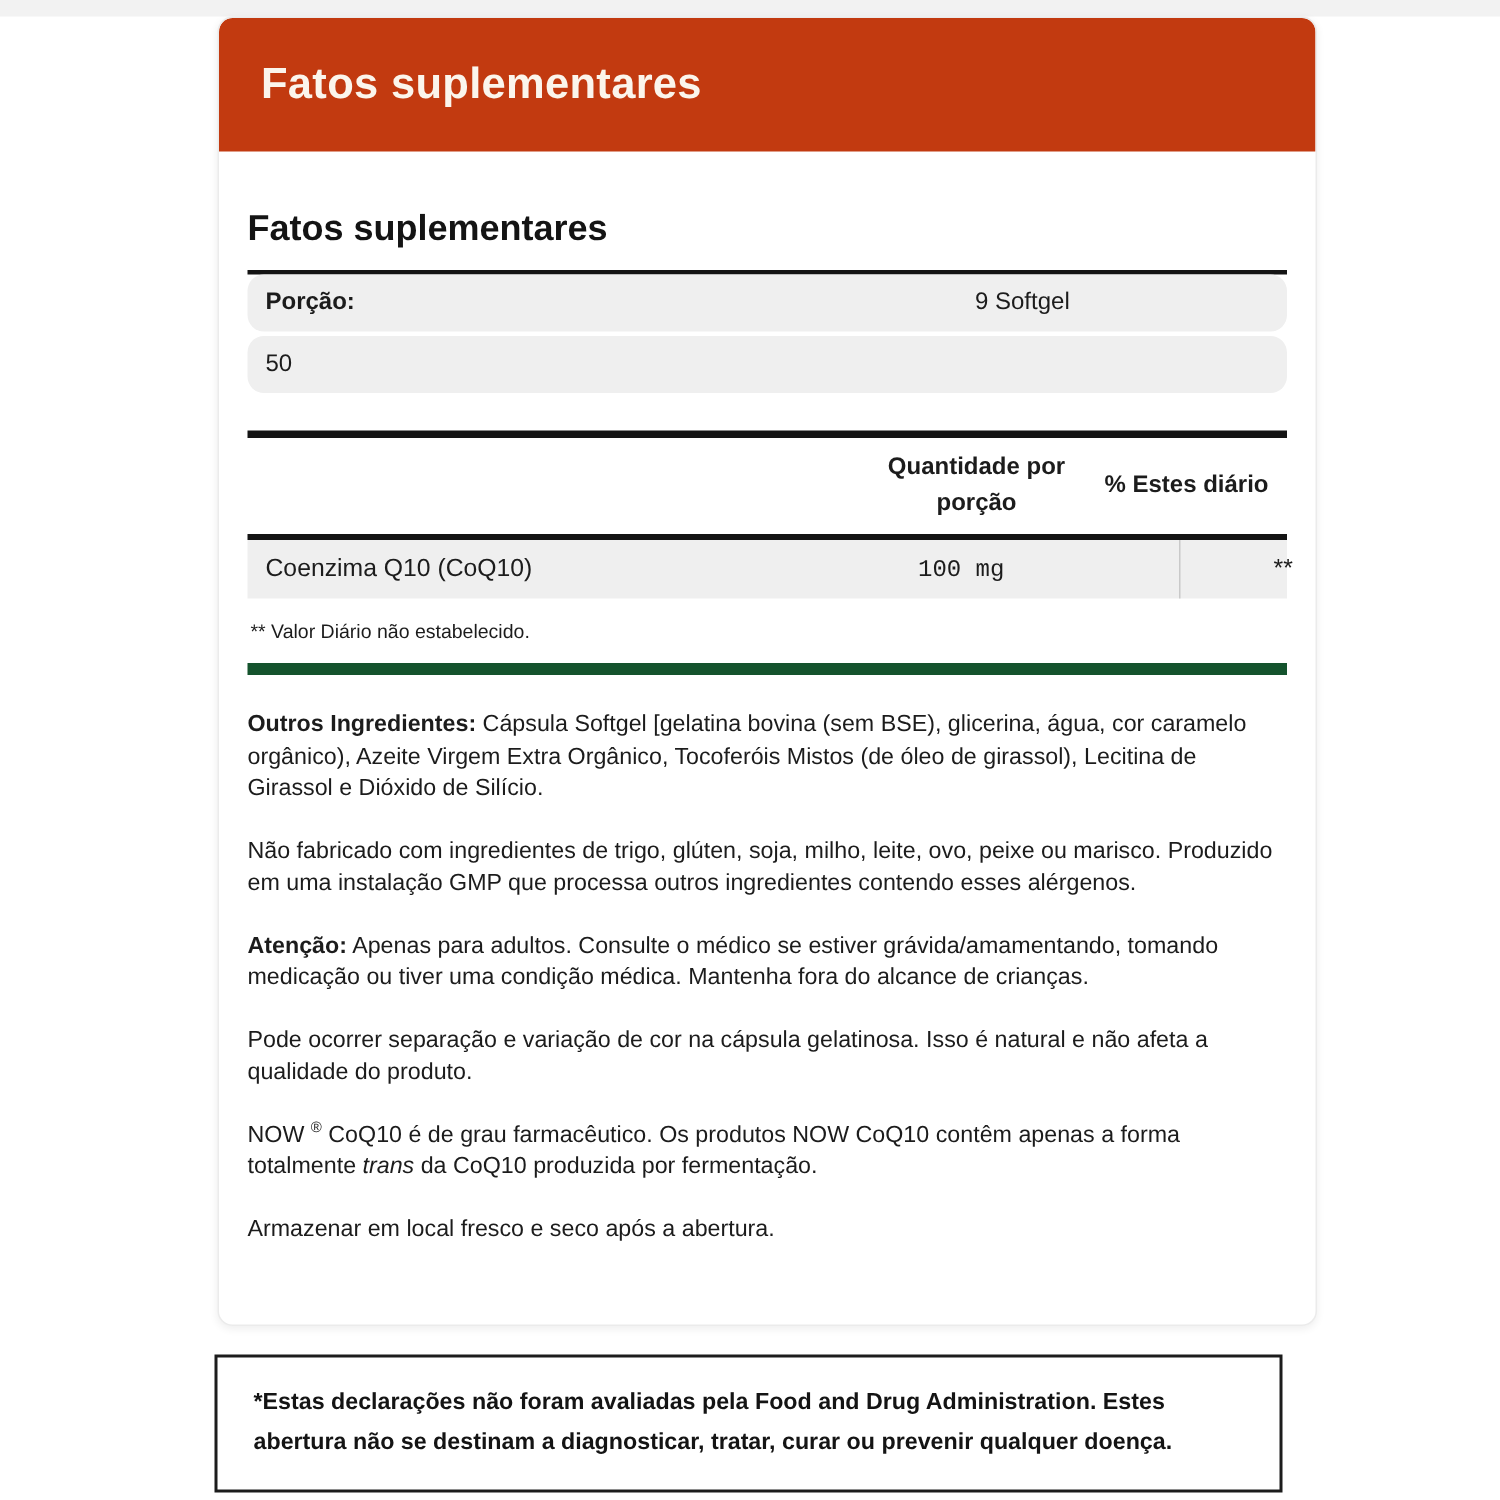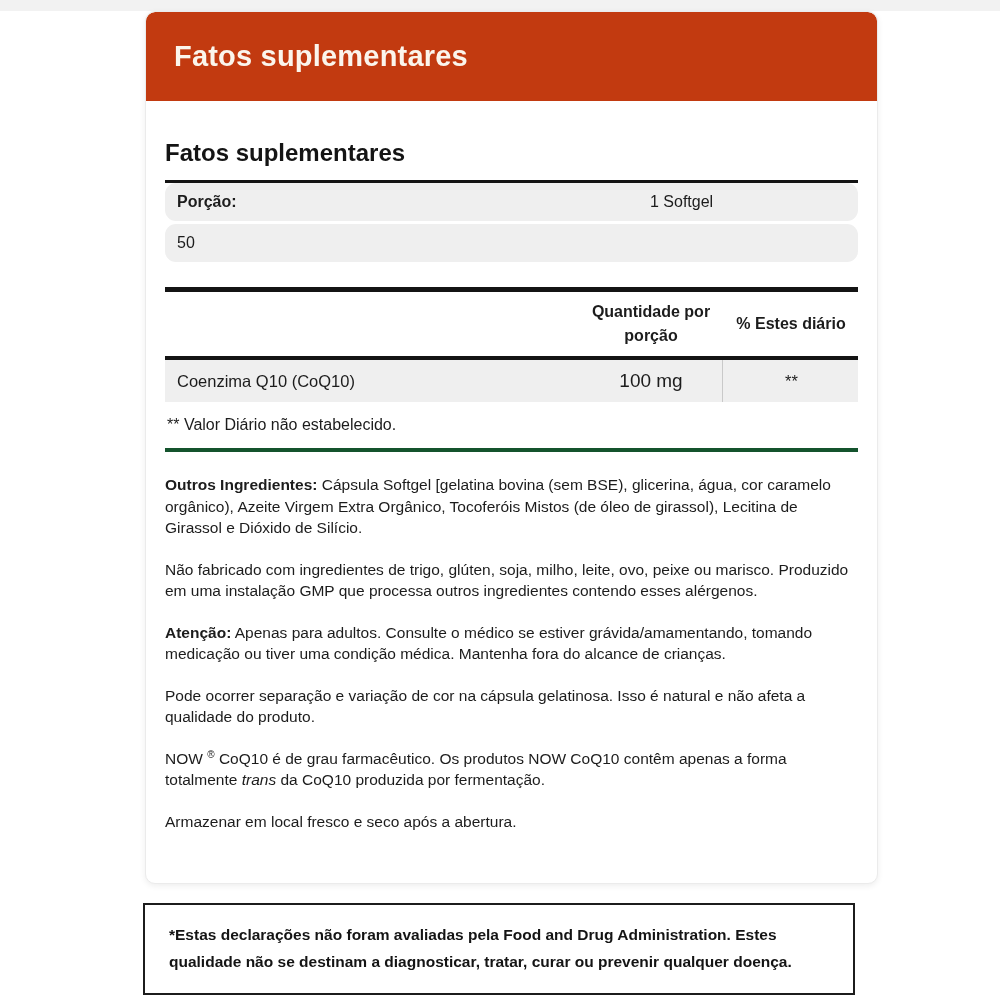--- a/index.html
+++ b/index.html
@@ -81,35 +81,36 @@
     font-size: 16px;
     text-align: center;
     align-self: center;
   }
   .nt-row {
     display: grid;
     grid-template-columns: 415px 142px 138px;
     background: #efefef;
     align-items: center;
     margin-bottom: 2px;
+    gap: 32px;
   }
   .nt-name { padding: 10px 0 10px 12px; font-size: 16.5px; }
-  .nt-amount { text-align: center; padding: 10px 0; font-size: 19px; }
+  .nt-amount { text-align: left; padding: 10px 0; font-size: 16px; font-family: Liberation Mono, monospace; }
   .nt-dv {
     text-align: center;
     padding: 10px 0;
     font-size: 16.5px;
     border-left: 1px solid #c9c9c9;
     align-self: stretch;
     display: flex; align-items: center; justify-content: center;
   }
   .nt-footnote {
     padding: 12px 2px 14px 2px;
-    font-size: 16px;
-    border-bottom: 4px solid #14532d;
+    font-size: 13px;
+    border-bottom: 8px solid #14532d;
   }
   .paragraphs {
     margin-top: 22px;
     font-size: 15.5px;
     line-height: 21.5px;
   }
   .paragraphs p { margin: 0 0 20px 0; }
   .lead { font-weight: bold; }
   .it { font-style: italic; }
   sup.reg { font-size: 10px; line-height: 0; }
@@ -137,21 +138,21 @@
     <h1 class="banner-title">Fatos suplementares</h1>
   </div>
 
   <div class="card-body">
 
     <h2 class="panel-heading">Fatos suplementares</h2>
 
     <div class="serving">
       <div class="serving-row">
         <span class="serving-label">Porção:</span>
-        <span class="serving-value">1 Softgel</span>
+        <span class="serving-value">9 Softgel</span>
       </div>
       <div class="serving-row">
         <span class="serving-value">50</span>
       </div>
     </div>
 
     <div class="nutrient">
       <div class="nt-header">
         <span></span>
         <span class="nt-h-amount">Quantidade por porção</span>
@@ -177,14 +178,14 @@
       <p><span>NOW</span> <sup class="reg">®</sup><span> CoQ10 é de grau farmacêutico. Os produtos NOW CoQ10 contêm apenas a forma totalmente </span><span class="it">trans</span><span> da CoQ10 produzida por fermentação.</span></p>
 
       <p><span>Armazenar em local fresco e seco após a abertura.</span></p>
 
     </div>
 
   </div>
 </div>
 
 <div class="disclaimer-box">
-  <span>*Estas declarações não foram avaliadas pela Food and Drug Administration. Estes qualidade não se destinam a diagnosticar, tratar, curar ou prevenir qualquer doença.</span>
+  <span>*Estas declarações não foram avaliadas pela Food and Drug Administration. Estes abertura não se destinam a diagnosticar, tratar, curar ou prevenir qualquer doença.</span>
 </div>
 
 </body></html>

